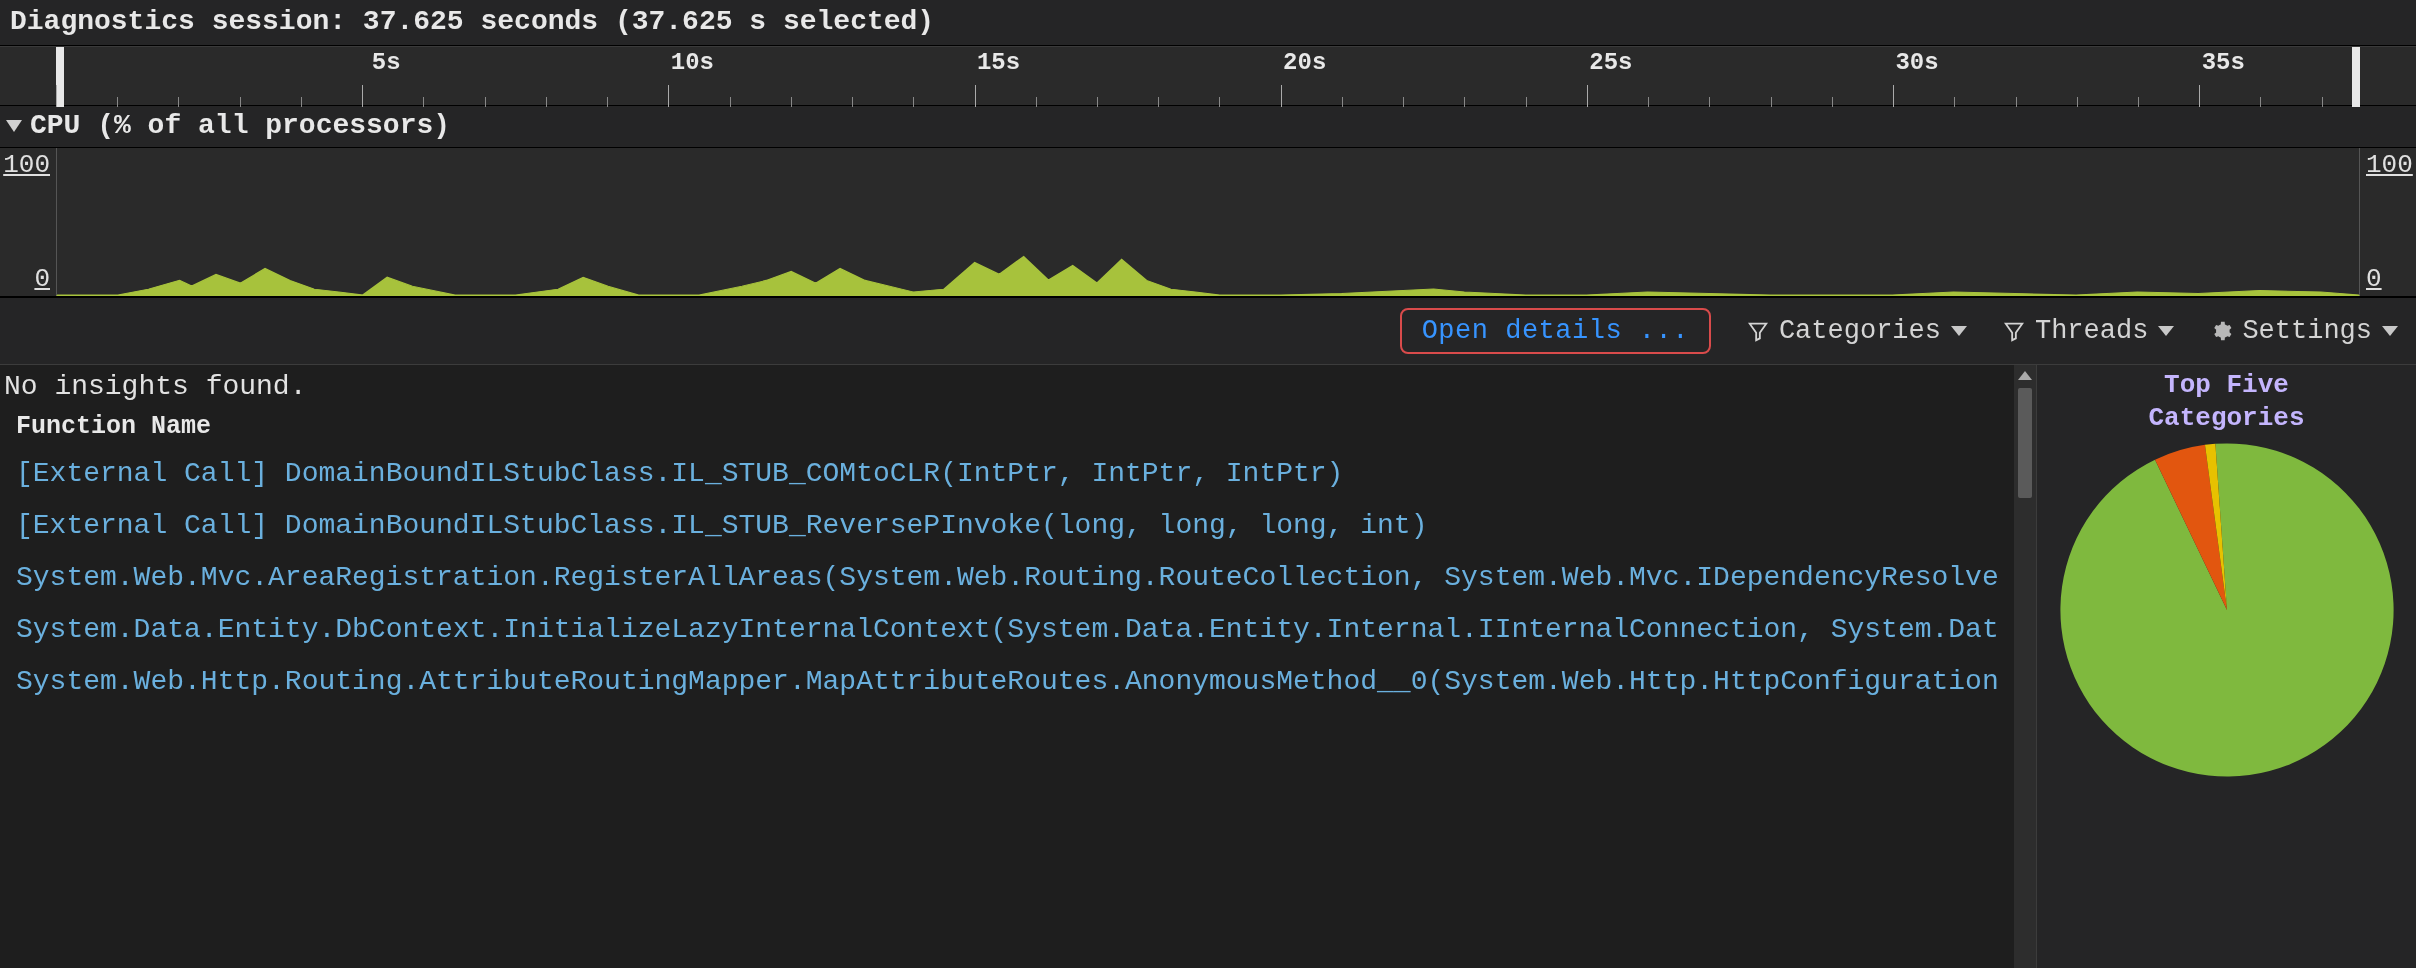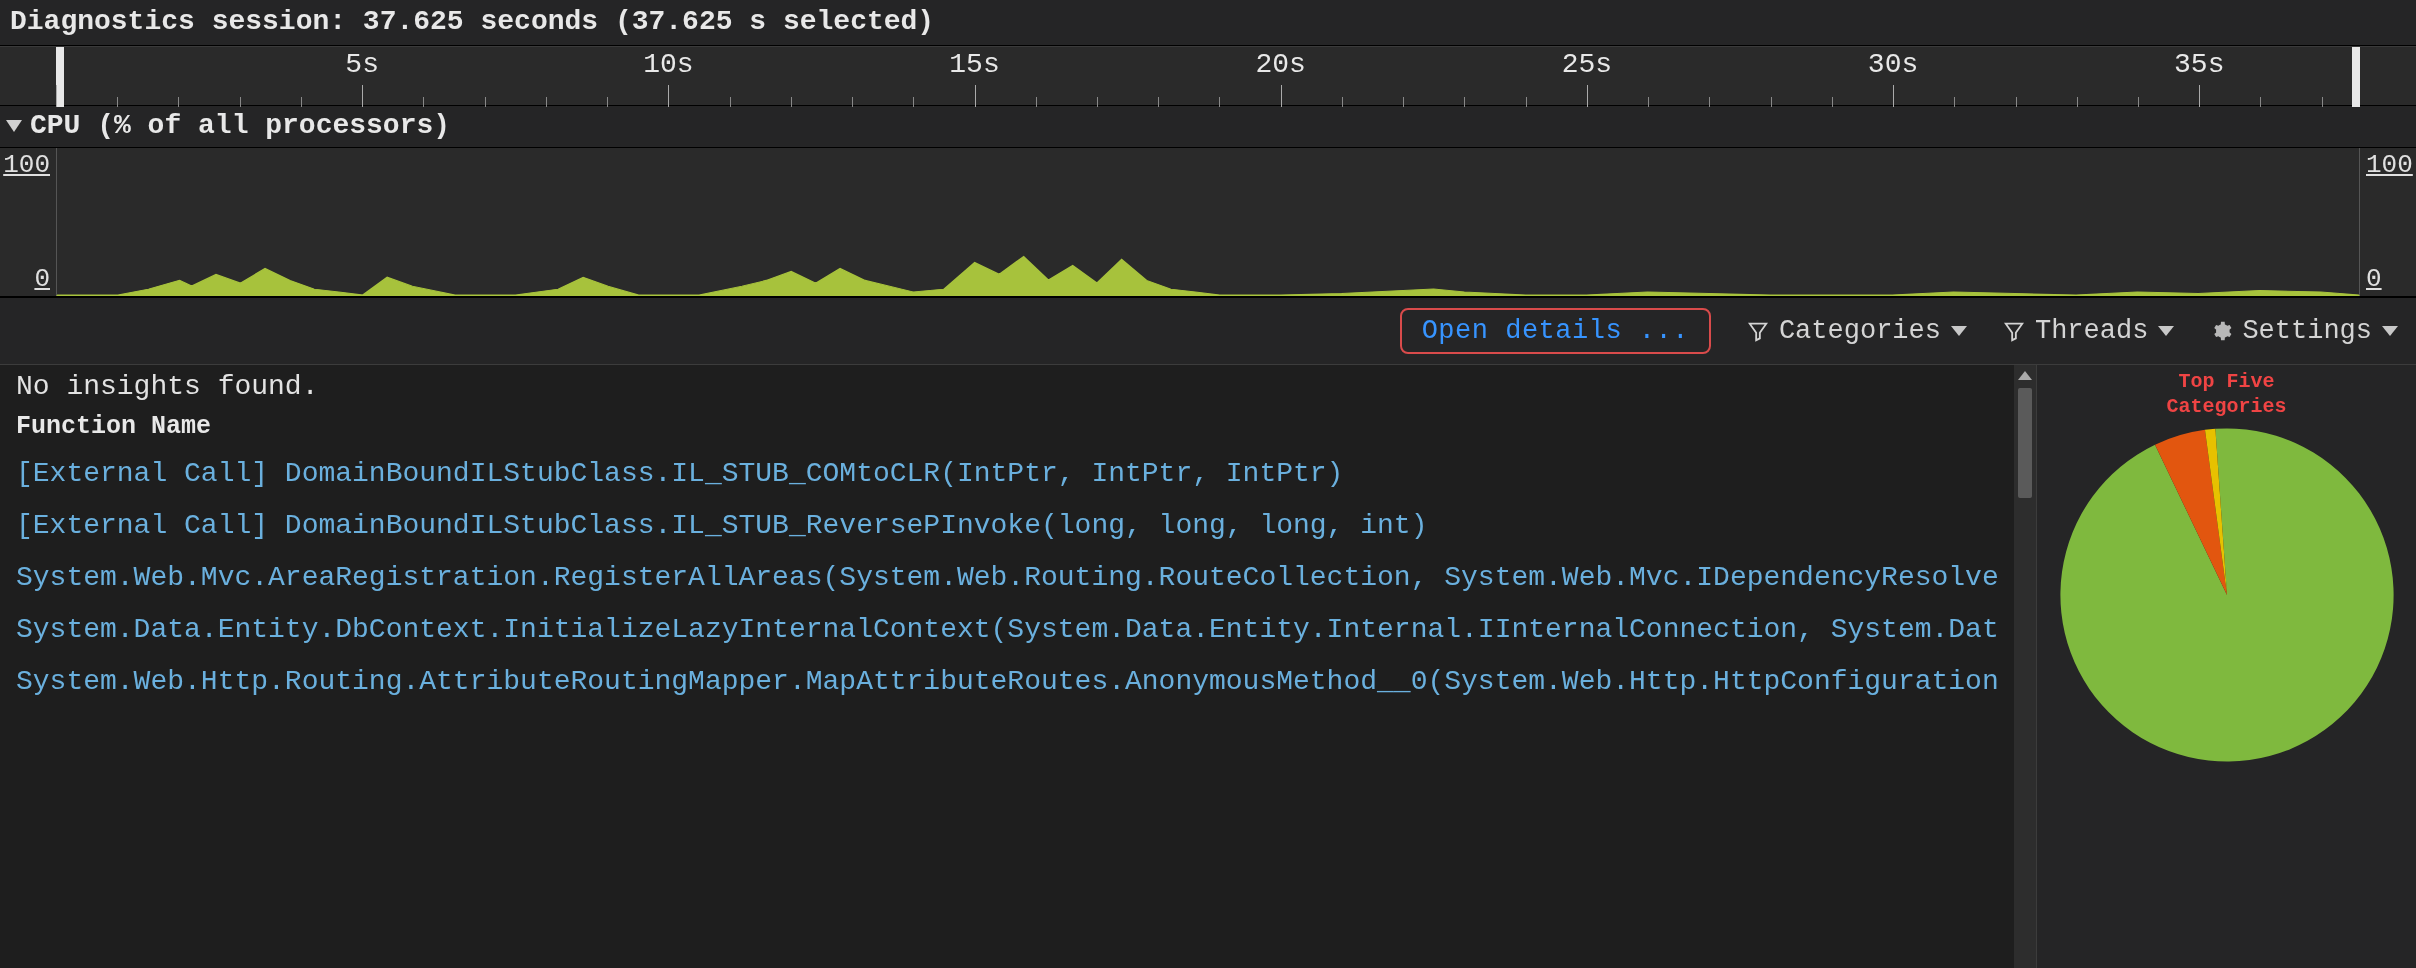--- a/index.html
+++ b/index.html
@@ -39,23 +39,24 @@
     top: 38px;
     width: 1px;
     height: 22px;
     background: #aaa;
   }
   .ruler-mark.minor { top: 50px; height: 10px; background:#888; }
   .ruler-label {
     position: absolute;
     top: 2px;
     transform: translateX(-50%);
-    font-size: 28px;
-    font-weight: 400;
-    color: #e8e8e8;
+    font-size: 24px;
+    font-weight: 700;
+    color: #e8e8e8;
+    margin-left: 24px;
   }
   .ruler-handle {
     position: absolute;
     top: 0;
     width: 8px;
     height: 60px;
     background: #e8e8e8;
   }
   
   .cpu-header {
@@ -155,21 +156,21 @@
   .left-pane {
     flex: 1;
     min-width: 0;
     display: flex;
     flex-direction: column;
     overflow: hidden;
   }
   .insights-line {
     font-size: 28px;
     color: #e2e2e2;
-    padding: 6px 4px 8px 16px;
+    padding: 6px 4px 8px 4px;
   }
   .top-functions-title {
     font-size: 36px;
     font-weight: 700;
     color: #e8e8e8;
     padding: 2px 4px 14px 4px;
   }
   .col-header {
     font-size: 25px;
     font-weight: 700;
@@ -215,24 +216,24 @@
   .pie-pane {
     width: 380px;
     background: #252526;
     border-left: 1px solid #3c3c3c;
     display: flex;
     flex-direction: column;
     align-items: center;
     padding: 4px 6px 6px 6px;
   }
   .pie-title {
-    font-size: 20px;
+    font-size: 26px;
     font-weight: 700;
     text-align: center;
-    color: #ef4444;
+    color: #c4b5fd;
     line-height: 1.25;
     margin-bottom: 6px;
   }
   .pie-wrap {
     width: 340px;
     height: 340px;
     position: relative;
   }
   .pie-wrap svg { width: 100%; height: 100%; }
 </style>

